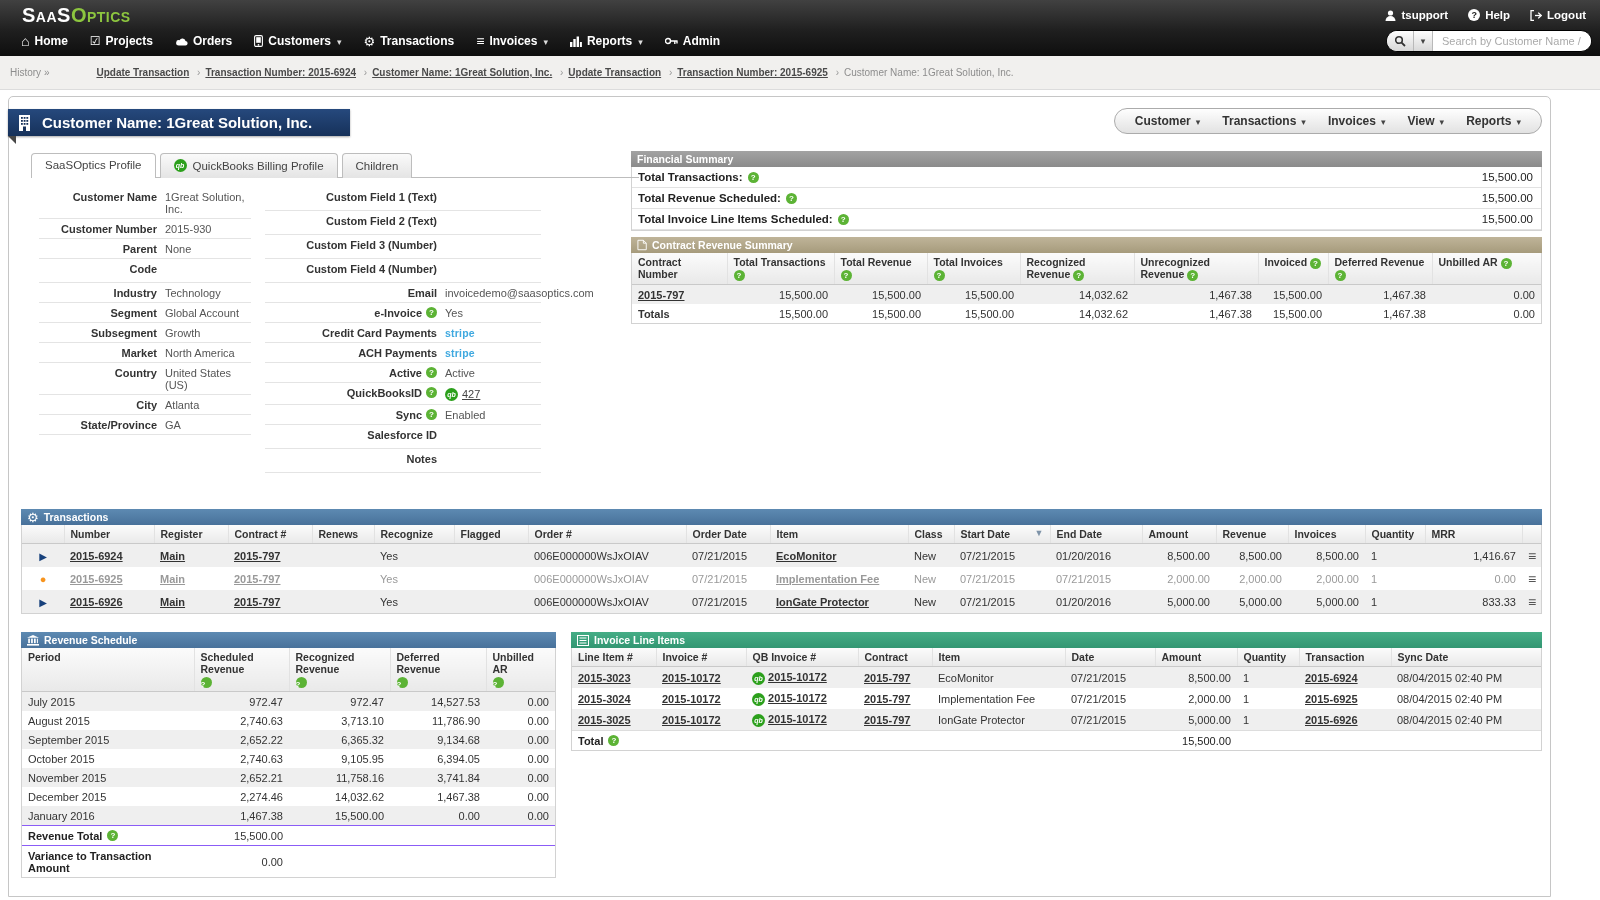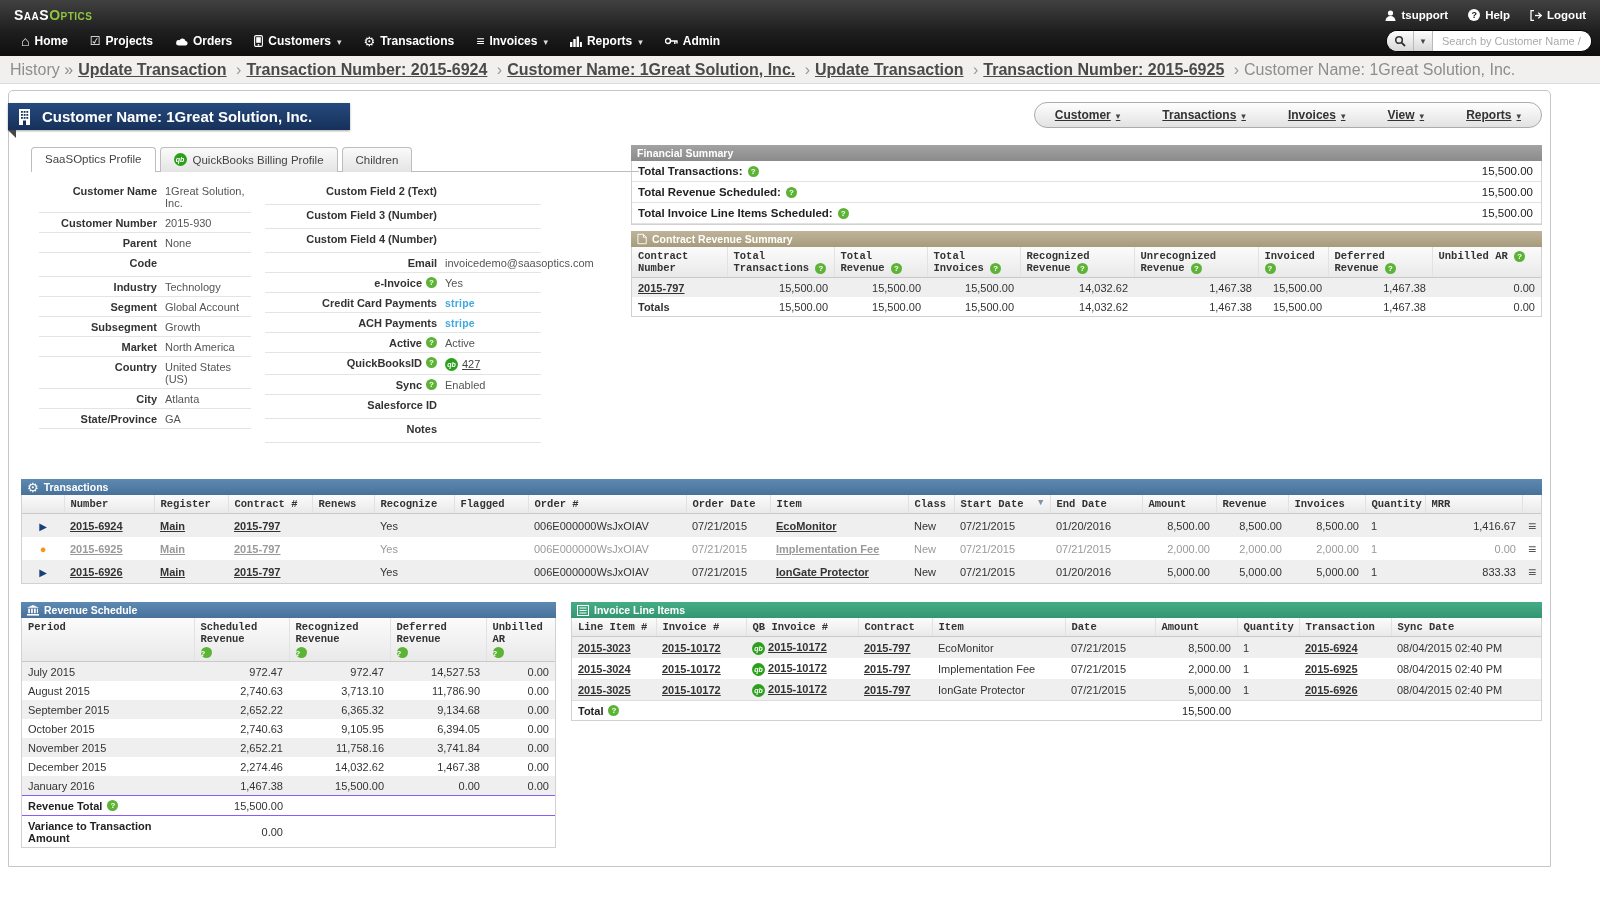--- a/index.html
+++ b/index.html
@@ -9,21 +9,21 @@
   }
   *{box-sizing:border-box;}
   html,body{margin:0;padding:0;}
   body{width:1600px;height:900px;overflow:hidden;background:#fff;
        font-family:"Liberation Sans","DejaVu Sans",sans-serif;font-size:12px;color:#333;}
   a{cursor:pointer;}
 
   
   .topbar{background:linear-gradient(#414141,#1f1f1f 55%,#0e0e0e);color:#fff;height:56px;}
   .tb-row1{height:28px;display:flex;justify-content:space-between;align-items:center;padding:2px 14px 0 14px;}
-  .logo{font-weight:bold;font-size:14px;font-variant:small-caps;letter-spacing:.5px;line-height:1;}
+  .logo{font-weight:bold;font-size:20px;font-variant:small-caps;letter-spacing:.5px;line-height:1;margin-left:8px;}
   .logo .p1{color:#fff;} .logo .p2{color:var(--logogreen);}
   .tb-links{display:flex;gap:20px;align-items:center;font-weight:bold;font-size:11.5px;}
   .tb-link{display:flex;gap:5px;align-items:center;color:#fff;text-decoration:none;}
   .qcirc{width:12px;height:12px;border-radius:50%;background:#fff;color:#1a1a1a;font-size:9px;font-weight:bold;
          display:inline-flex;align-items:center;justify-content:center;}
   .tb-row2{height:28px;display:flex;justify-content:space-between;align-items:center;padding:0 8px 2px 10px;}
   .mainnav{display:flex;align-items:center;}
   .nav-item{display:flex;gap:5px;align-items:center;color:#fff;font-weight:bold;font-size:12px;
             padding:0 11px;text-decoration:none;height:24px;}
   .uicon{font-style:normal;font-weight:normal;line-height:1;}
@@ -34,40 +34,40 @@
   .searchbox{display:flex;align-items:center;background:#fff;border-radius:12px;height:22px;overflow:hidden;
              border:1px solid #000;}
   .sb-btn{height:100%;display:flex;align-items:center;justify-content:center;background:linear-gradient(#fdfdfd,#d8d8d8);
           border:none;border-right:1px solid #b9b9b9;cursor:pointer;}
   .sb-mag{width:27px;} .sb-caret{width:19px;color:#444;font-size:9px;}
   .searchbox input{border:none;outline:none;width:158px;font-size:11px;padding:0 9px;color:#666;
                    font-family:"Liberation Sans",sans-serif;}
   .searchbox input::placeholder{color:#aaa;}
 
   
-  .crumbbar{background:#f1f0ee;border-bottom:1px solid #dcdcdc;height:28px;display:flex;align-items:center;
-            padding:0 10px;font-size:16px;color:#8d8d8d;white-space:nowrap;overflow:hidden;}
+  .crumbbar{background:#f1f0ee;border-bottom:1px solid #dcdcdc;height:34px;display:flex;align-items:center;
+            padding:0 10px;font-size:10px;color:#8d8d8d;white-space:nowrap;overflow:hidden;gap:42px;}
   .crumb-prefix{margin-right:5px;}
   .crumb{display:inline-flex;align-items:center;justify-content:flex-end;}
   .crumb + .crumb::before{content:"›";margin:0 5px;color:#999;font-weight:normal;}
   .crumb a{color:#4a4a4a;font-weight:bold;text-decoration:underline;}
   .crumb.current a{color:#8d8d8d;font-weight:normal;text-decoration:none;cursor:default;}
 
   
   .panel{position:relative;margin:6px 49px 0 8px;border:1px solid #c6c6c6;border-radius:5px 5px 0 0;
          background:#fff;min-height:755px;padding:12px 0 18px 0;}
 
   .banner{position:relative;left:-1px;width:342px;height:27px;display:flex;align-items:center;gap:11px;
           background:linear-gradient(#26497d,#16315a);color:#fff;font-weight:bold;font-size:15px;
           padding:0 10px;box-shadow:0 1px 2px rgba(0,0,0,.35);}
   .banner::after{content:"";position:absolute;left:0;top:100%;width:8px;height:8px;background:#474747;
                  clip-path:polygon(0 0,100% 0,100% 100%);}
-  .actiongroup{position:absolute;top:11px;right:8px;display:flex;align-items:center;gap:42px;
+  .actiongroup{position:absolute;top:11px;right:8px;display:flex;align-items:center;gap:22px;
                background:linear-gradient(#fefefe,#e2e2e2);border:1px solid #ababab;border-radius:14px;
-               padding:5px 20px;font-weight:bold;font-size:12px;color:#333;text-decoration:underline;}
+               padding:5px 20px;font-weight:bold;font-size:12px;color:#333;}
   .actiongroup .act{display:flex;gap:5px;align-items:center;color:#333;text-decoration:none;}
   .actiongroup .caret{color:#444;}
 
   
   .tabstrip{display:flex;gap:4px;margin:17px 0 0 22px;position:relative;z-index:2;}
   .tab{display:flex;gap:6px;align-items:center;border:1px solid #bdbdbd;border-bottom:none;
        border-radius:4px 4px 0 0;background:linear-gradient(#fafafa,#e4e4e4);padding:5px 13px 6px;
        font-size:11.5px;font-weight:normal;color:#444;text-decoration:none;margin-bottom:-1px;}
   .tab.active{background:#fff;padding-bottom:7px;}
   .profile-box{border-top:1px solid #bdbdbd;width:608px;margin-left:22px;padding-top:9px;position:relative;z-index:1;}
@@ -94,21 +94,21 @@
           padding:0 6px;}
   .secbar.gray{background:linear-gradient(#a3a3a3,#8b8b8b);}
   .secbar.tan{background:linear-gradient(#bfb499,#a69b7c);}
   .secbar.steel{background:linear-gradient(#5d8ab2,#48719a);}
   .secbar.green{background:linear-gradient(#45ad86,#339672);}
   .boxed{border:1px solid #d2d2d2;border-top:none;}
 
   table.t{width:100%;border-collapse:collapse;font-size:11px;table-layout:fixed;}
   table.t th{background:linear-gradient(#fbfbfb,#e9e9e9);border-bottom:1px solid #c9c9c9;
              border-right:1px solid #e2e2e2;padding:3px 6px;text-align:left;font-size:10.5px;color:#333;
-             vertical-align:top;font-family:Liberation Mono, monospace;}
+             vertical-align:top;}
   table.t th:last-child{border-right:none;}
   table.t td{padding:3.5px 6px;color:#333;overflow:hidden;white-space:nowrap;}
   table.t tbody tr:nth-child(odd){background:#efefef;}
   table.t td.num, table.t th.num{text-align:right;}
   table.t a{color:#333;text-decoration:underline;font-weight:bold;}
   .thflex{display:flex;justify-content:space-between;align-items:flex-start;}
   .sortcaret{color:#7e93a8;font-size:9px;}
   .thhelp{display:block;margin-top:2px;}
 
   .fin-wrap{position:absolute;top:54px;left:622px;right:8px;}
@@ -428,20 +428,29 @@
             <div class="plabel">
               <span>State/Province</span>
             </div>
             <div class="pvalue">
               <span>GA</span>
             </div>
           </div>
         </div>
       <div class="pcol2">
 
+          <div class="prow">
+            <div class="plabel">
+              <span>Custom Field 1 (Text)</span>
+            </div>
+            <div class="pvalue">
+
+              <span></span>
+            </div>
+          </div>
 
           <div class="prow">
             <div class="plabel">
               <span>Custom Field 2 (Text)</span>
             </div>
             <div class="pvalue">
 
               <span></span>
             </div>
           </div>

